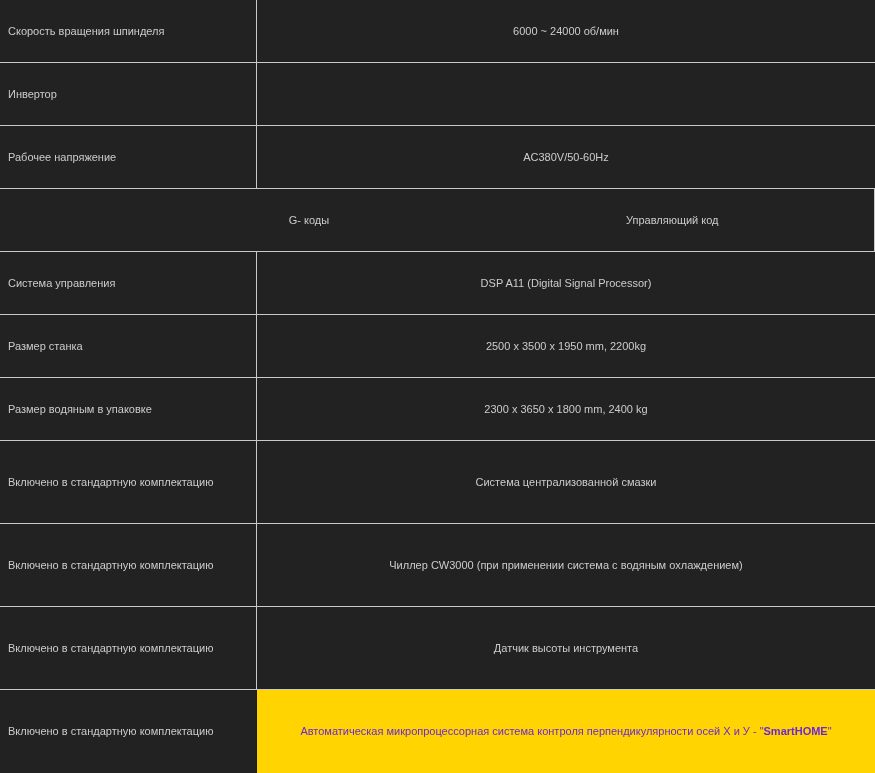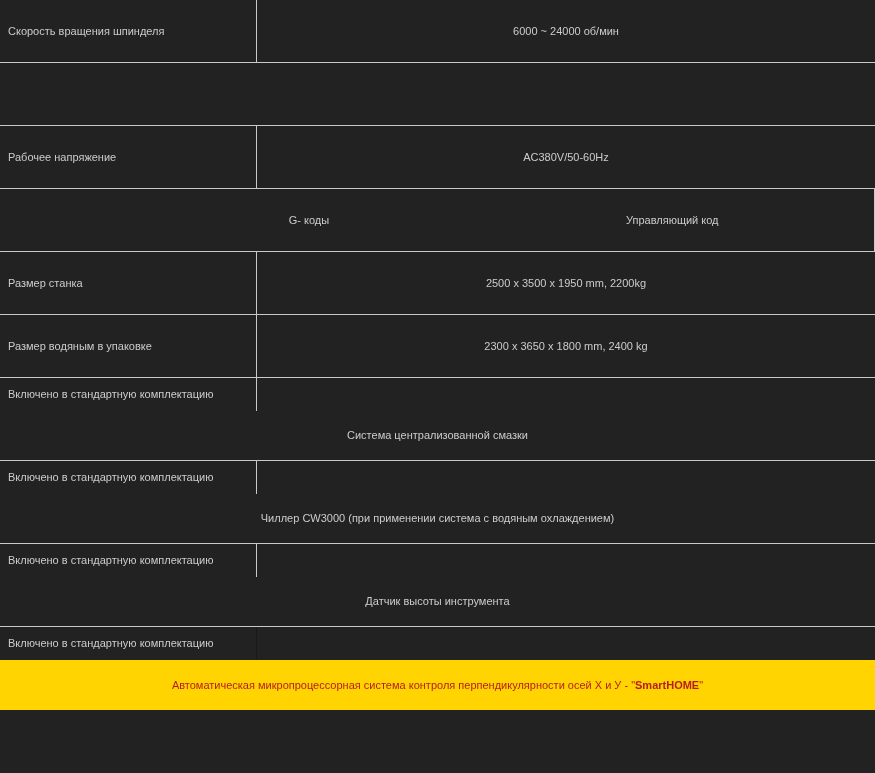--- a/index.html
+++ b/index.html
@@ -17,21 +17,21 @@
     flex-direction: column;
     background: #222222;
   }
   .spec-row {
     display: flex;
     flex-direction: row;
     height: 63px;
     border-bottom: 1px solid #c9c9c9;
     flex-shrink: 0;
   }
-  .spec-row.tall { height: 83px; flex-direction: column; }
+  .spec-row.tall { height: 83px; }
   .spec-row:last-child { border-bottom: none; }
   .cell {
     display: flex;
     align-items: center;
     font-size: 11px;
     line-height: 25px;
     color: #cccccc;
   }
   .label-cell {
     width: 257px;
@@ -42,44 +42,49 @@
     justify-content: flex-start;
   }
   .value-cell {
     flex: 1;
     justify-content: center;
     text-align: center;
     padding: 11px 20px;
   }
   .spec-row.highlight .value-cell {
     background: #ffd400;
-    color: #b91c1c;
+    color: #6d28d9;
   }
   .spec-row.highlight .label-cell {
     border-right-color: #1a1a1a;
   }
   .value-cell b { font-weight: bold; }
 </style>
 </head>
 <body>
 
 <div class="spec-table">
     <div class="spec-row">
       <div class="cell label-cell">Скорость вращения шпинделя</div>
       <div class="cell value-cell">6000 ~ 24000 об/мин</div>
     </div>
     <div class="spec-row">
+      <div class="cell label-cell">Инвертор</div>
     </div>
     <div class="spec-row">
       <div class="cell label-cell">Рабочее напряжение</div>
       <div class="cell value-cell">AC380V/50-60Hz</div>
     </div>
     <div class="spec-row">
       <div class="cell value-cell">G- коды</div>
       <div class="cell label-cell">Управляющий код</div>
+    </div>
+    <div class="spec-row">
+      <div class="cell label-cell">Система управления</div>
+      <div class="cell value-cell">DSP A11 (Digital Signal Processor)</div>
     </div>
     <div class="spec-row">
       <div class="cell label-cell">Размер станка</div>
       <div class="cell value-cell">2500 x 3500 x 1950 mm, 2200kg</div>
     </div>
     <div class="spec-row">
       <div class="cell label-cell">Размер водяным в упаковке</div>
       <div class="cell value-cell">2300 x 3650 x 1800 mm, 2400 kg</div>
     </div>
     <div class="spec-row tall">

